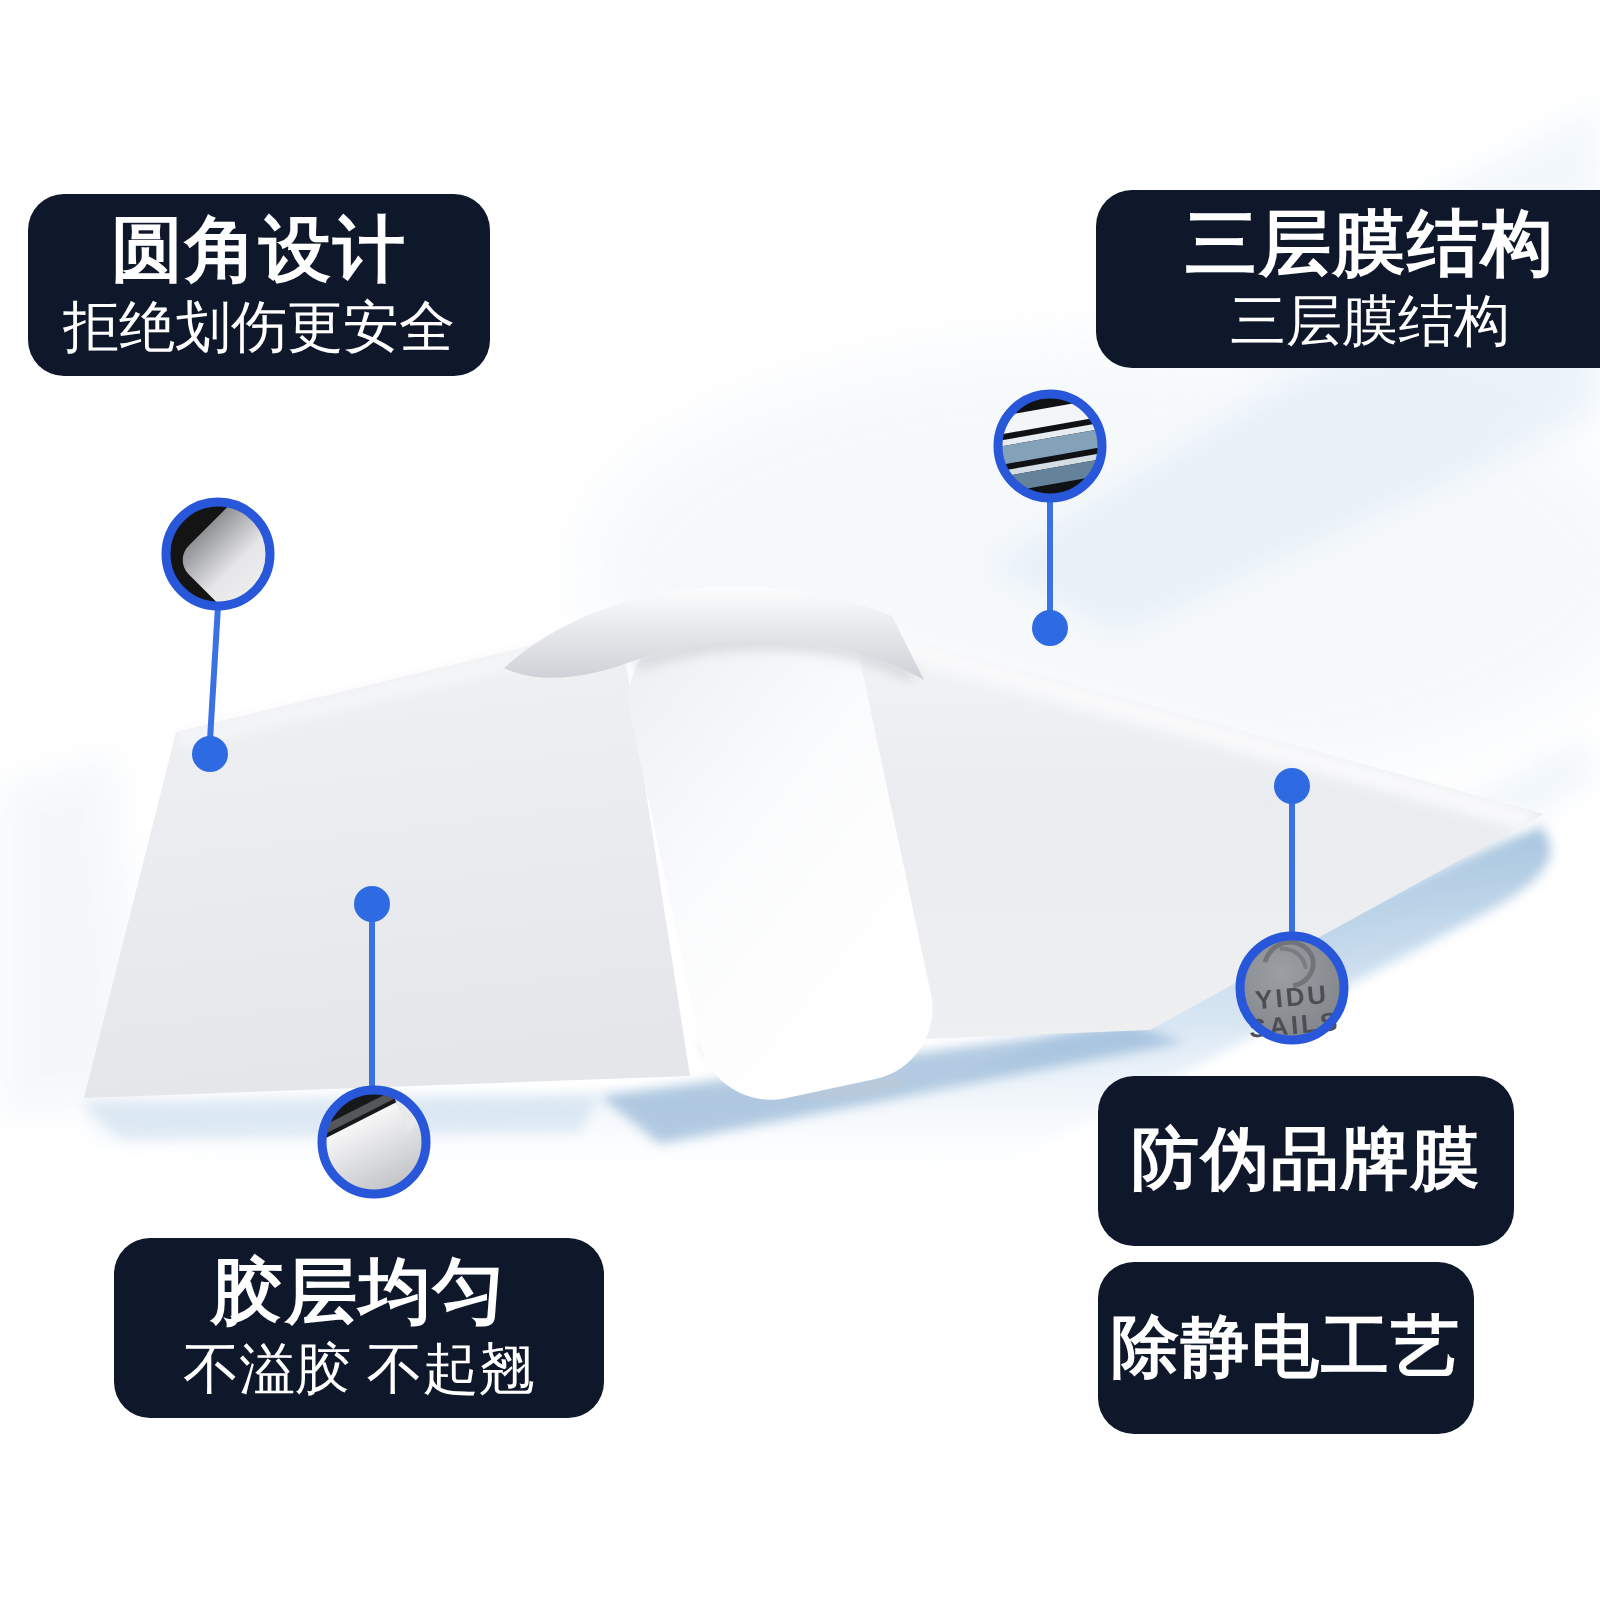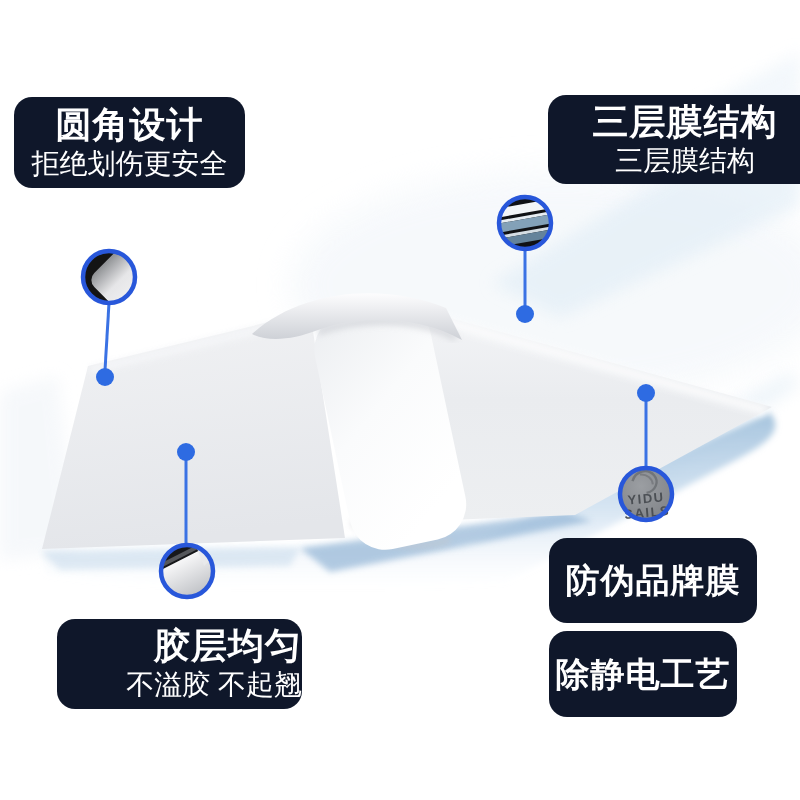--- a/index.html
+++ b/index.html
@@ -12,21 +12,21 @@
     position:absolute;background:#0f172a;color:#ffffff;border-radius:18px;
     display:flex;flex-direction:column;align-items:center;justify-content:center;
     gap:3px;text-align:center;
   }
   .badge .bt{font-size:36px;font-weight:bold;line-height:1.08;white-space:nowrap;letter-spacing:1px;}
   .badge .bs{font-size:28px;font-weight:400;line-height:1.12;white-space:nowrap;}
   .badge.small .bt{font-size:34px;}
   .badge.small .bs{font-size:27px;}
   #badge-top-left   {left:14px;  top:97px;  width:231px; height:91px;}
   #badge-top-right  {left:548px; top:95px;  width:274px; height:89px;}
-  #badge-bottom-left{left:57px;  top:619px; width:245px; height:90px;align-items:flex-end;}
+  #badge-bottom-left{left:57px;  top:619px; width:245px; height:90px;}
   #badge-br-top     {left:549px; top:538px; width:208px; height:85px;}
   #badge-br-bottom  {left:549px; top:631px; width:188px; height:86px;}
 </style>
 </head>
 <body>
 
 <div class="stage">
 
   <svg class="scene" width="800" height="800" viewBox="0 0 800 800" aria-hidden="true">
     <defs>

